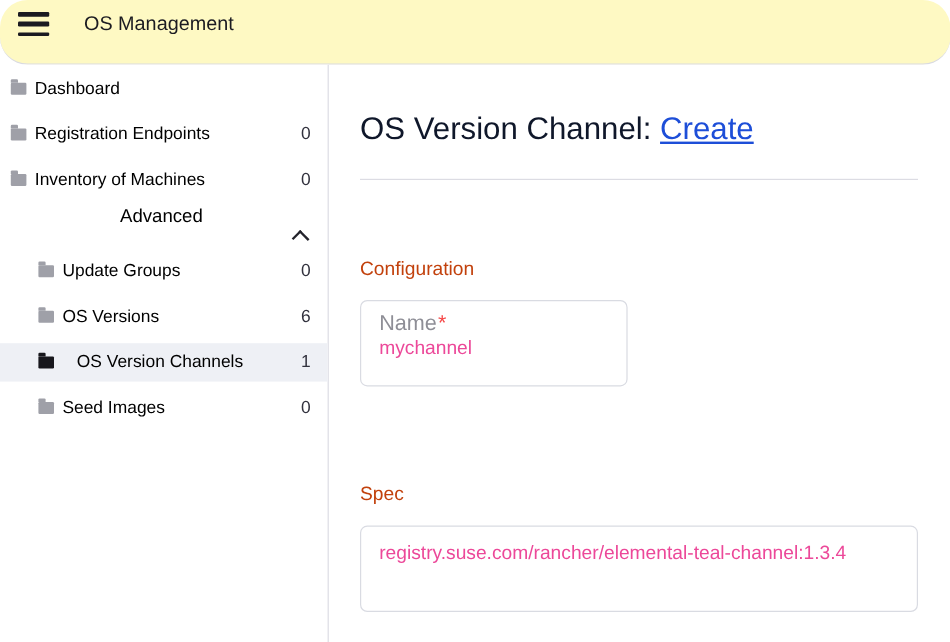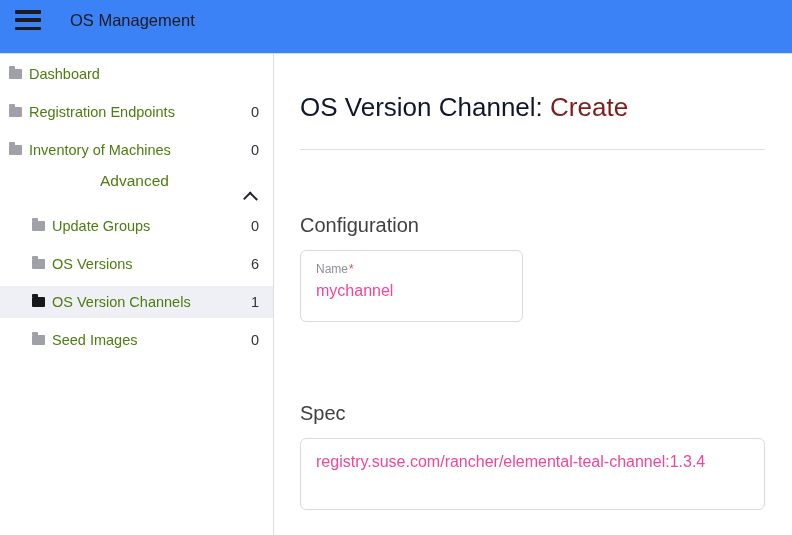--- a/index.html
+++ b/index.html
@@ -8,21 +8,21 @@
     font-family:"Liberation Sans",sans-serif;color:#1b1b21;
     -webkit-font-smoothing:antialiased;
   }
   .app{width:792px;height:535px;display:flex;flex-direction:column;}
 
   
   .header{
     flex:0 0 54px;height:54px;box-sizing:border-box;
     border-bottom:1px solid #d9dae2;
     display:flex;align-items:center;
-    padding:0 0 13px 15px;background:#3b82f6;
+    padding:0 0 13px 15px;background:#fef9c3;border-radius:23px;
   }
   .menu-btn{
     background:none;border:none;padding:0;margin:0;cursor:pointer;
     width:26px;height:20px;display:flex;flex-direction:column;justify-content:space-between;
   }
   .menu-btn span{display:block;height:3.5px;background:#1b1b21;border-radius:1px;}
   .app-title{margin-left:29px;font-size:16.5px;color:#1b1b21;}
 
   
   .body-row{flex:1;display:flex;min-height:0;}
@@ -31,55 +31,55 @@
     border-right:1px solid #dcdce4;padding-top:4px;background:#fff;
   }
   .main{flex:1;box-sizing:border-box;padding:38px 27px 0 26px;}
 
   
   .nav-row{
     height:32px;margin-bottom:6px;display:flex;align-items:center;
     padding:0 14px 0 9px;font-size:14.5px;cursor:pointer;white-space:nowrap;
   }
   .nav-row.sub{padding-left:32px;}
-  .nav-row.selected{background:#eef0f5;}
-  .nav-label{color:#4d7c0f;}
+  .nav-row.selected{background:#eef0f5;gap:12px;}
+  .nav-label{color:#000000;}
   .nav-count{margin-left:auto;color:#32323e;}
   .group-row{padding-left:10px;font-size:15.5px;flex-direction:column;}
   .folder-icon{
     width:13px;height:10px;flex:0 0 13px;background:#9fa0a8;border-radius:1px;
     position:relative;margin-right:7px;margin-top:-1px;
   }
   .folder-icon::before{
     content:"";position:absolute;top:-2.5px;left:0;width:6px;height:3px;
     background:#9fa0a8;border-radius:1px 1px 0 0;
   }
   .selected .folder-icon,.selected .folder-icon::before{background:#17171c;}
   .chevron-up-icon{
     margin-left:auto;margin-right:3px;margin-top:4px;width:9px;height:9px;
     border-left:2px solid #23232b;border-top:2px solid #23232b;
     transform:rotate(45deg);
   }
 
   
   .page-title{margin:0;font-size:26px;font-weight:400;line-height:30px;}
   .t-blue{color:#0f172a;}
-  .t-dark{color:#7f1d1d;}
+  .t-dark{color:#1d4ed8;text-decoration:underline;}
   .divider{border-top:1px solid #dcdce3;margin-top:27px;height:0;}
   .section-heading{
-    margin:62px 0 0 0;font-size:20px;line-height:26px;font-weight:400;color:#404040;
+    margin:62px 0 0 0;font-size:16px;line-height:26px;font-weight:400;color:#c2410c;
   }
   .section-heading.spec{margin-top:78px;}
   .form-box{
     margin-top:12px;border:1px solid #d9dbe2;border-radius:6px;background:#fff;
     box-sizing:border-box;padding:10px 15px 12px;height:72px;
   }
   .name-box{width:223px;}
   .spec-box{width:465px;}
-  .field-label{font-size:12px;line-height:17px;color:#8e8e96;}
+  .field-label{font-size:18px;line-height:17px;color:#8e8e96;}
   .req{color:#f64747;margin-left:1px;}
   .field-input{
     display:block;border:none;outline:none;background:transparent;
     padding:0;margin-top:4px;width:100%;
     font-family:inherit;font-size:16px;color:#ec4899;
   }
 </style>
 </head>
 <body>
 

